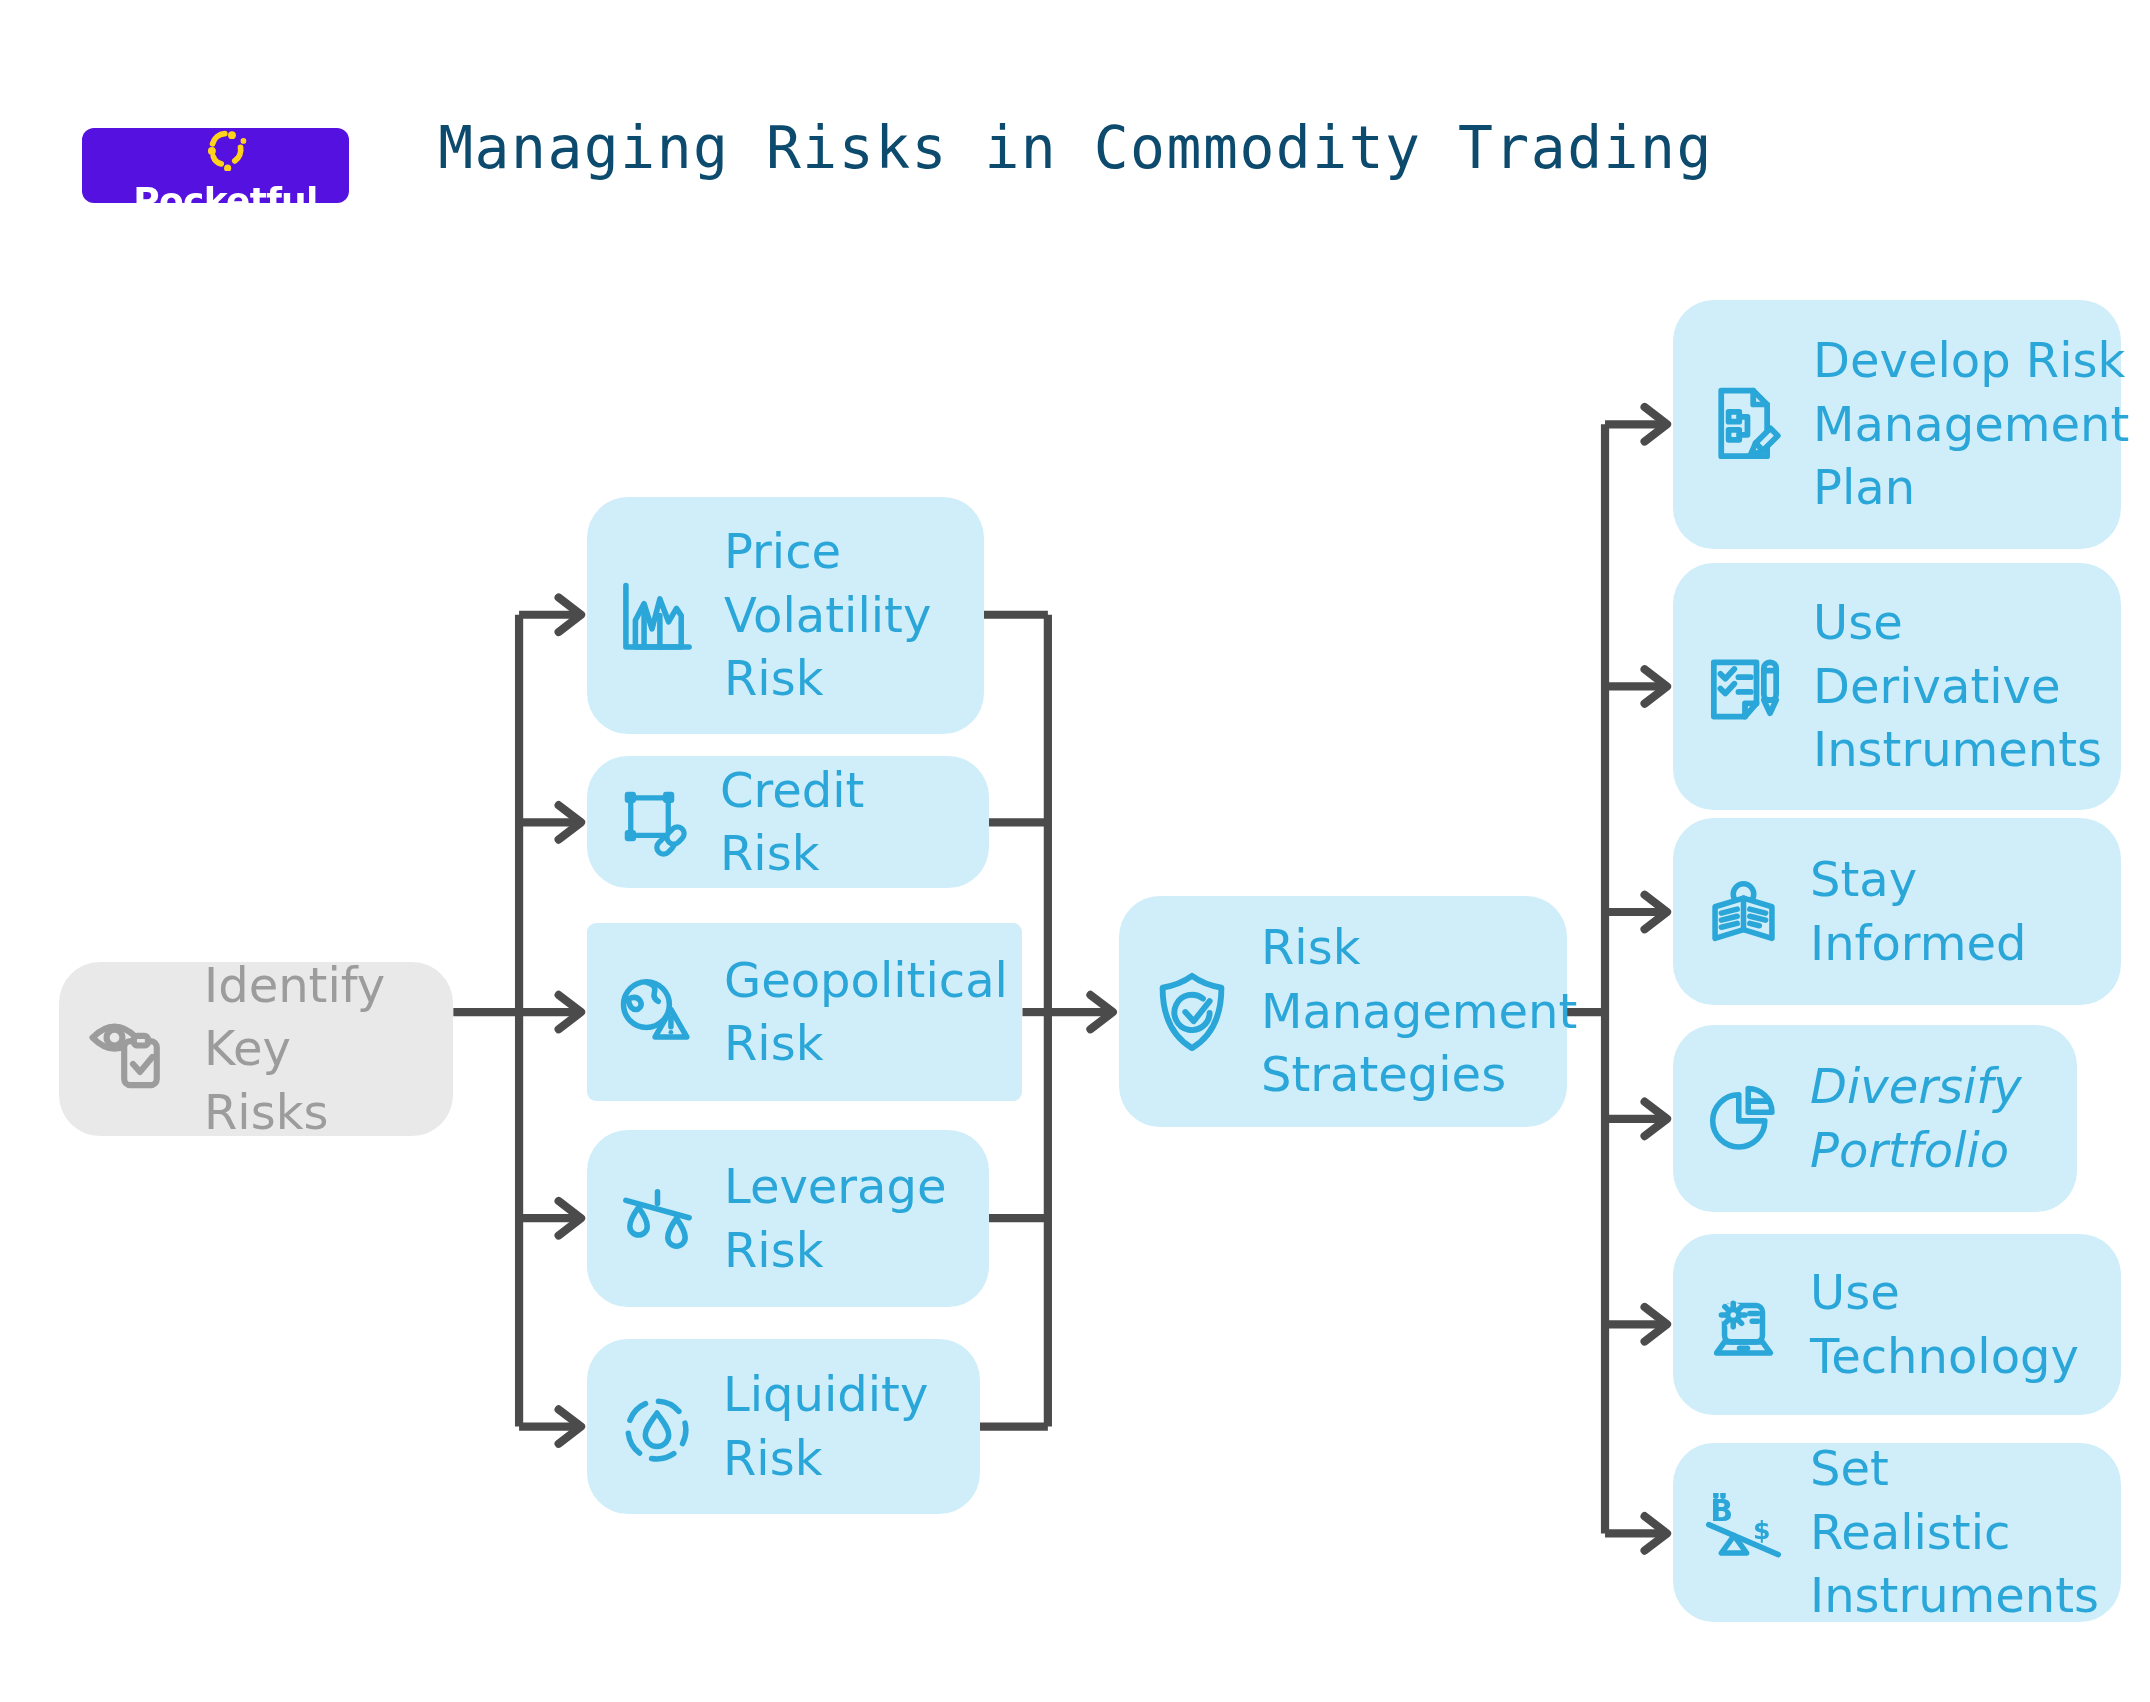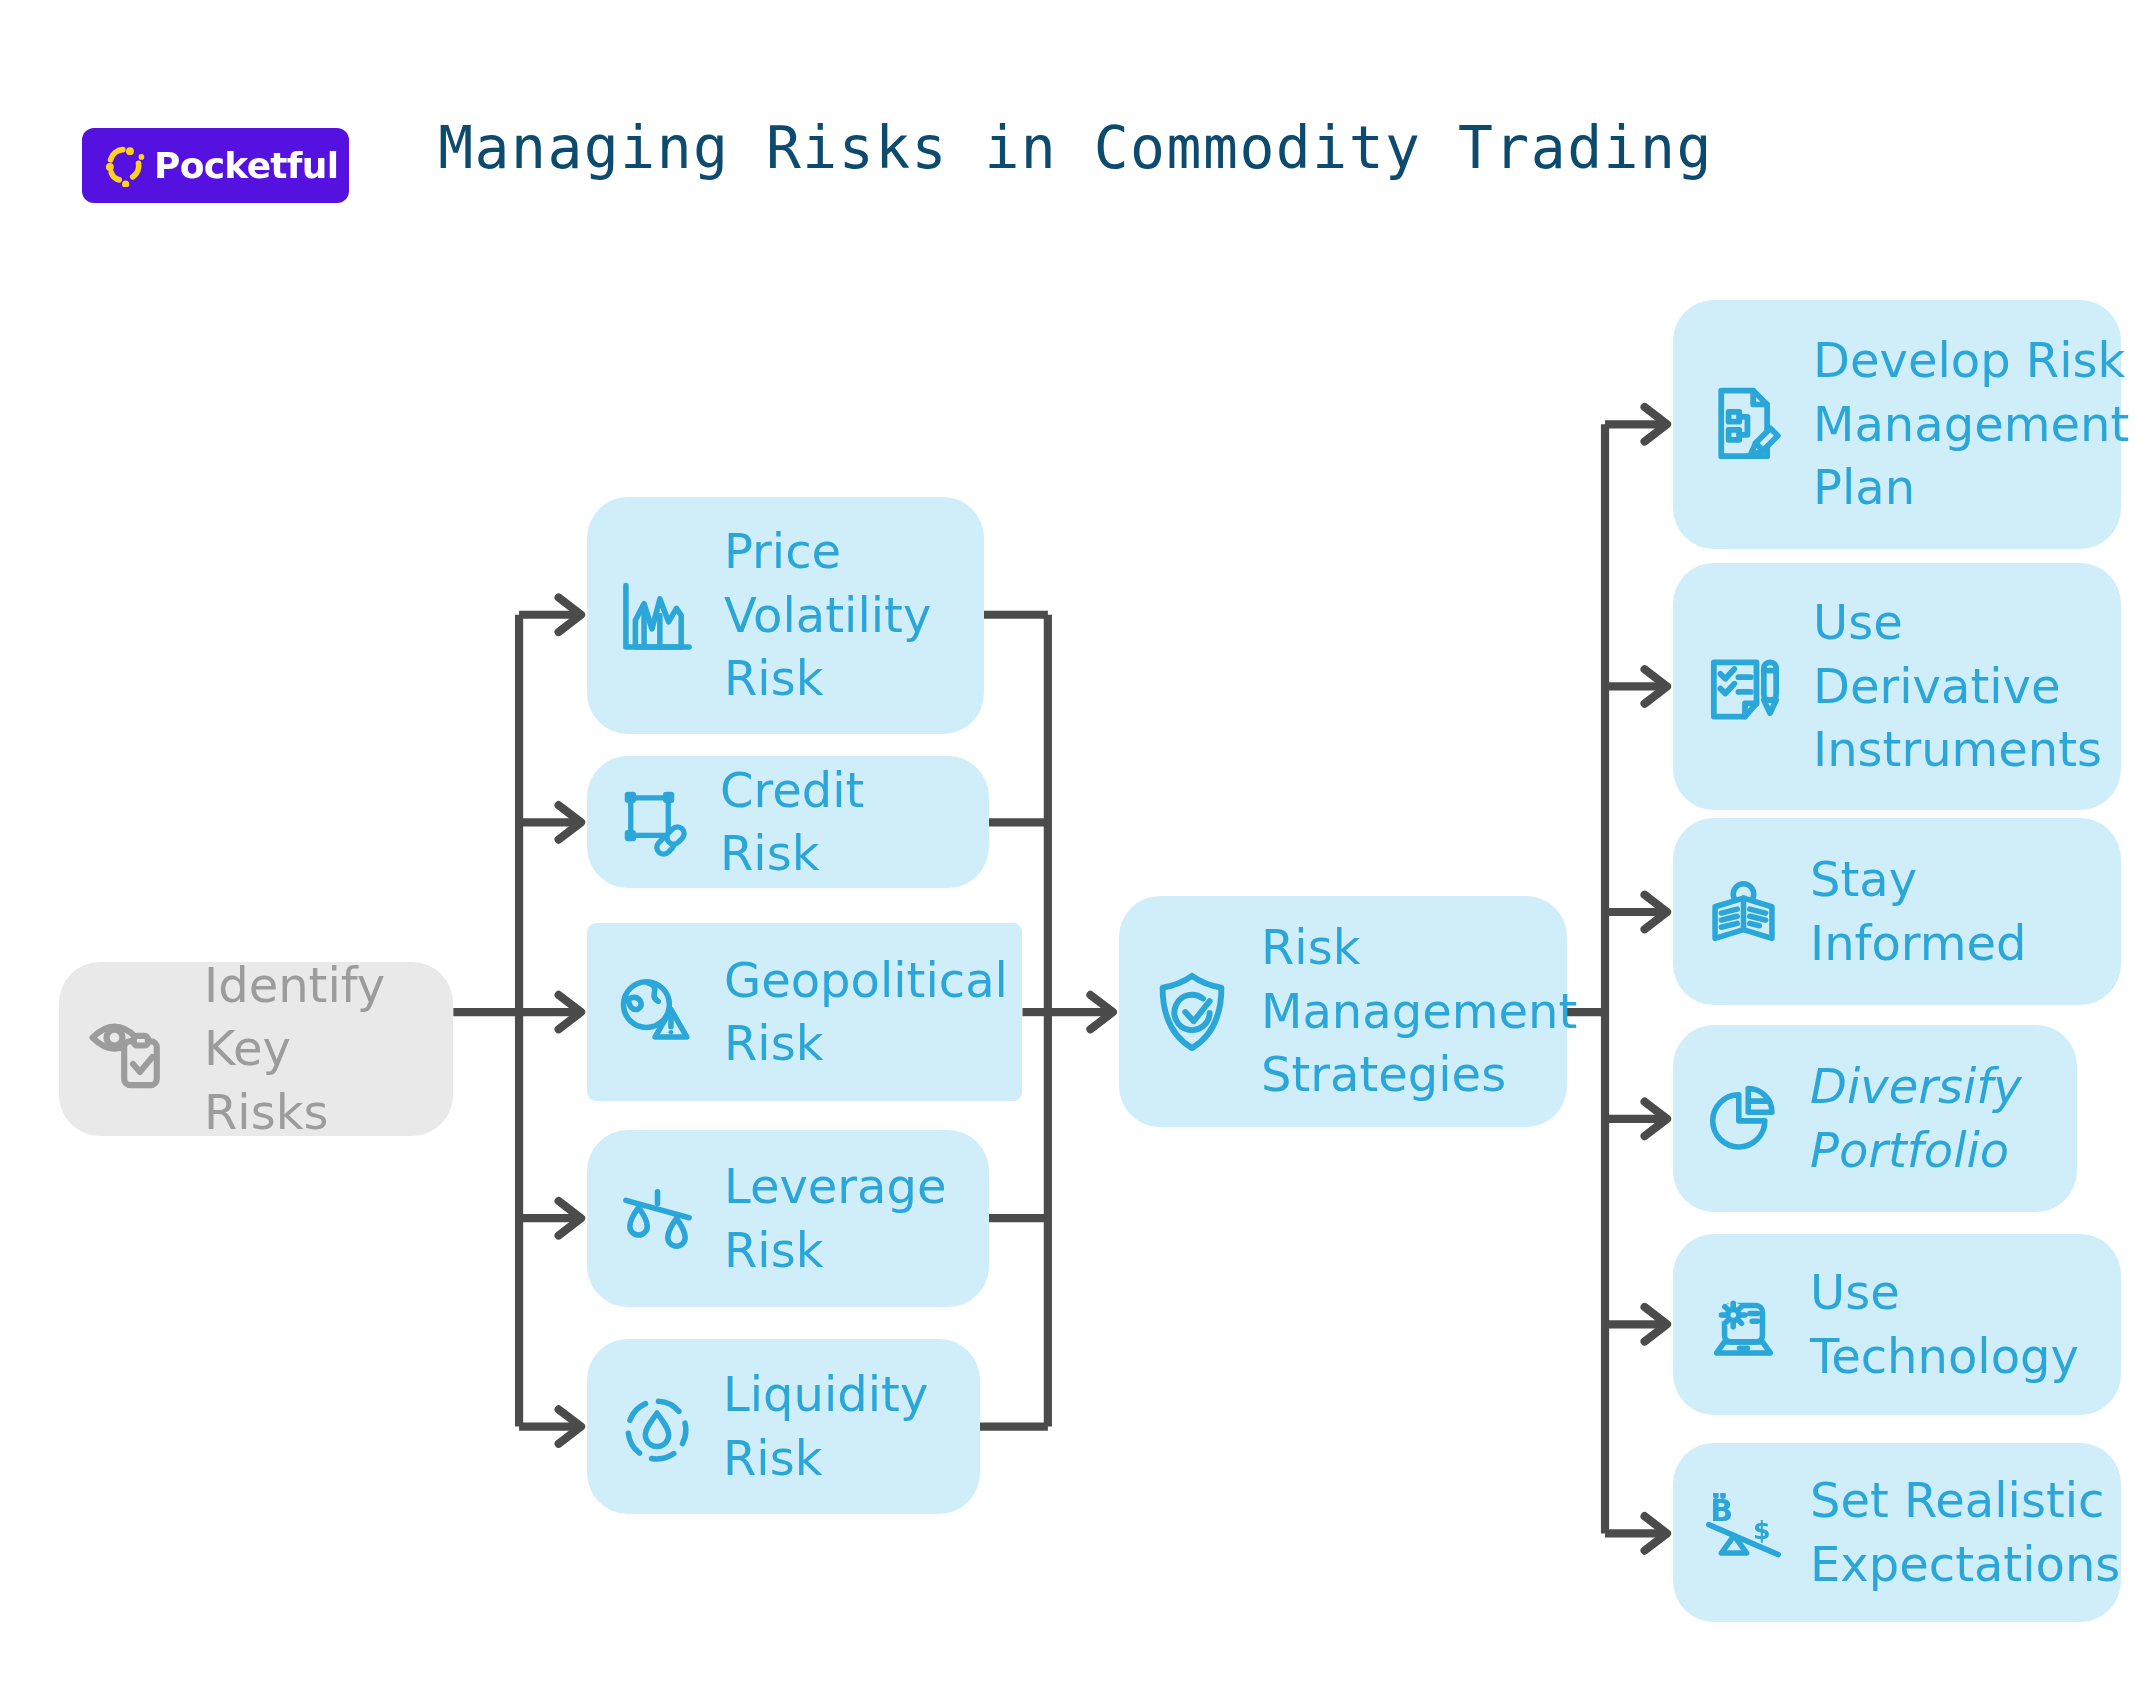--- a/index.html
+++ b/index.html
@@ -4,21 +4,21 @@
 <style>
   html,body{margin:0;padding:0;}
   body{
     width:2151px;height:1703px;position:relative;background:#ffffff;
     font-family:"DejaVu Sans","Liberation Sans",sans-serif;overflow:hidden;
   }
   
   .logo{
     position:absolute;left:82px;top:128px;width:267px;height:75px;
     background:#5411e0;border-radius:12px;display:flex;align-items:center;
-    padding:0 0 0 20px;box-sizing:border-box;gap:9px;
+    padding:0 0 0 20px;box-sizing:border-box;gap:9px;flex-direction:column;
   }
   .logo-text{color:#ffffff;font-size:36px;font-weight:bold;letter-spacing:-0.7px;}
   .title{
     position:absolute;left:50%;top:114px;transform:translateX(-50%);
     font-family:"DejaVu Sans Mono","Liberation Mono",monospace;
     font-size:58px;font-weight:normal;color:#0c4a6e;letter-spacing:1.5px;white-space:nowrap;
   }
   
   .node{
     position:absolute;border-radius:41px;display:flex;align-items:center;
@@ -283,15 +283,15 @@
   <span class="nicon">
     <svg class="ic" width="79" height="79" viewBox="0 0 100 100">
       <path d="M6 40 L94 78"></path>
       <path d="M38 54 L22 76 L54 76 Z"></path>
       <text x="8" y="36" font-size="38" font-weight="bold" fill="currentColor" stroke="none" font-family="DejaVu Sans, sans-serif">B</text>
       <path d="M15 0 v4 M24 0 v4"></path>
       <text x="62" y="58" font-size="32" font-weight="bold" fill="currentColor" stroke="none" font-family="DejaVu Sans, sans-serif">$</text>
     </svg>
   </span>
   <div class="nlabel">Set Realistic
-Expectations</div>
+Instruments</div>
 </div>
 
 
 </body></html>

